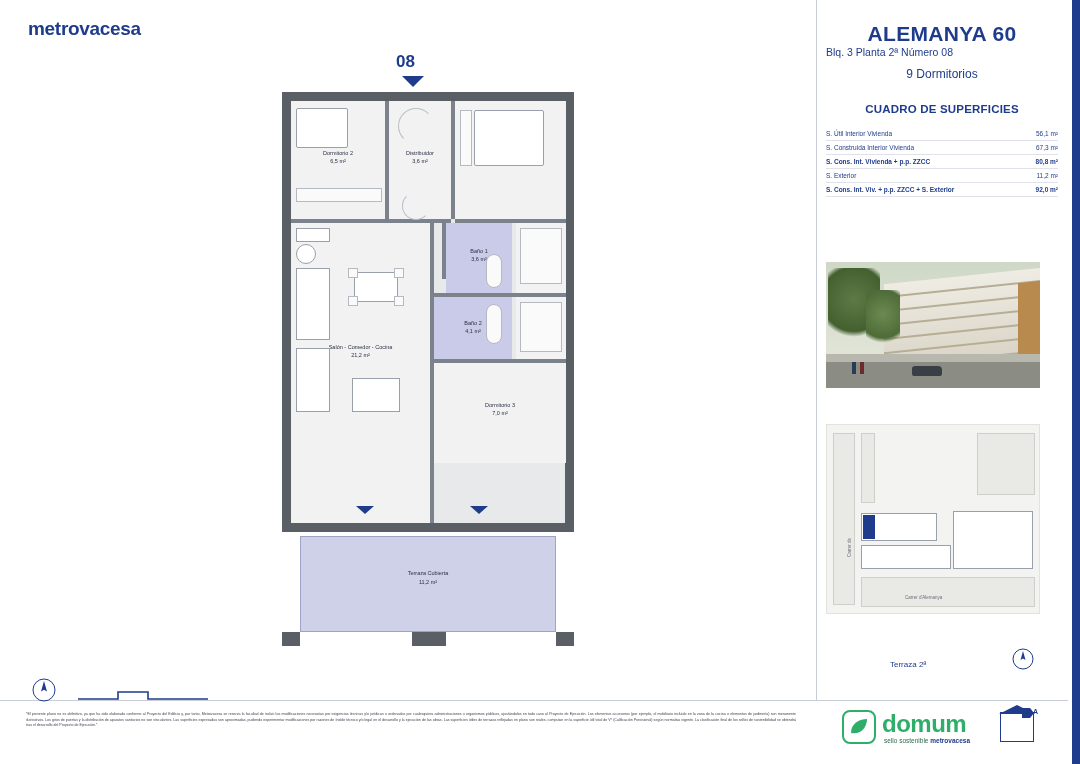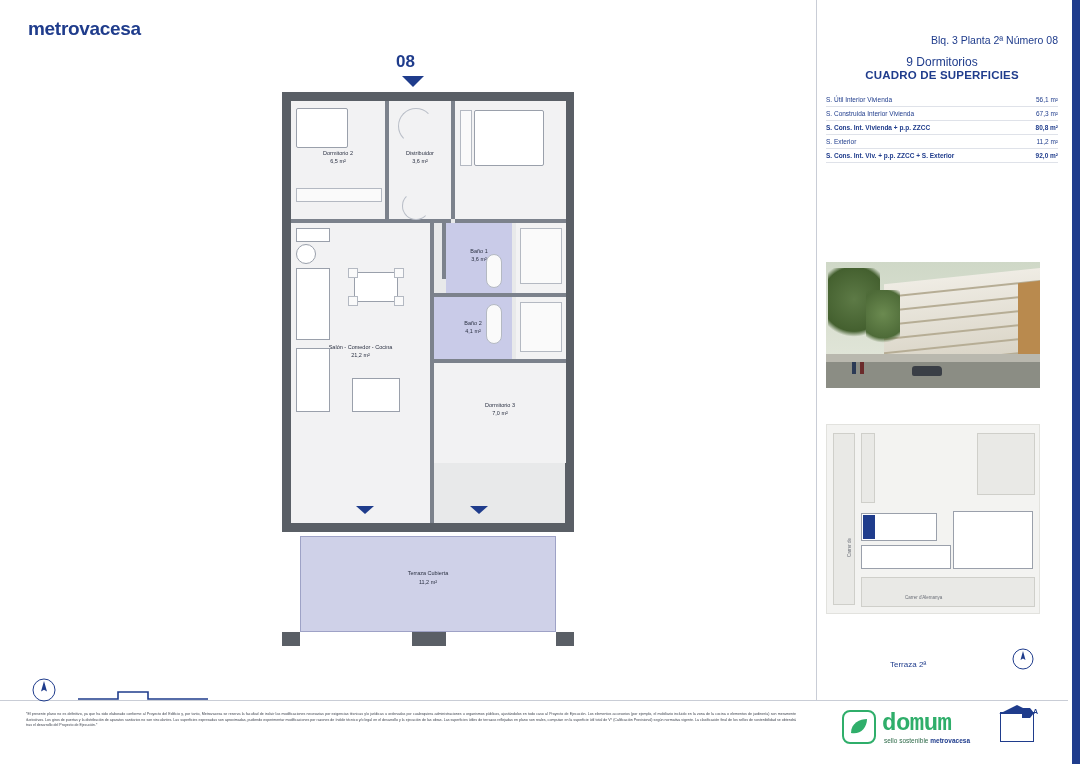--- a/index.html
+++ b/index.html
@@ -22,23 +22,23 @@
   }
 
   
   .v-div { position:absolute; left:816px; top:0; width:1px; height:700px; background:#c9cdd6; }
   
   .h-div { position:absolute; left:0; top:700px; width:1068px; height:1px; background:#c9cdd6; }
 
   
   .info { position:absolute; left:826px; top:22px; width:232px; }
   .info .title { font-size:21px; font-weight:bold; text-align:center; color:#1f3c8c; letter-spacing:0.3px; }
-  .info .sub1 { margin-top:12px; font-size:10.5px; text-align:right; color:#1f3c8c; }
+  .info .sub1 { font-size:10.5px; text-align:left; color:#1f3c8c; }
   .info .sub2 { margin-top:9px; font-size:12px; text-align:center; color:#1f3c8c; font-weight:normal;}
-  .info .sec-title { font-size:11.5px; font-weight:bold; text-align:center; color:#1f3c8c; letter-spacing:0.2px;}
+  .info .sec-title { margin-top:22px; font-size:11.5px; font-weight:bold; text-align:center; color:#1f3c8c; letter-spacing:0.2px;}
 
   table.surfaces { width:100%; border-collapse:collapse; margin-top:12px; }
   table.surfaces td { font-size:6.5px; color:#1f3c8c; padding:3px 0 3px 0; border-bottom:1px solid #dfe2e9; }
   table.surfaces td.val { text-align:right; }
   table.surfaces tr.bold td { font-weight:bold; }
 
   
   .render {
     position:absolute; left:826px; top:262px; width:214px; height:126px;
     background:#6f7f68; overflow:hidden;
@@ -112,21 +112,21 @@
     position:absolute; left:26px; top:712px; width:770px;
     font-size:3.6px; line-height:1.55; color:#3a3f4a; text-align:justify;
   }
 
   
   .domum { position:absolute; left:842px; top:706px; width:140px; height:46px; }
   .domum .leafbox {
     position:absolute; left:0; top:4px; width:34px; height:34px;
     border:2.5px solid #2fae6a; border-radius:8px;
   }
-  .domum .word { position:absolute; left:40px; top:4px; font-size:24px; font-weight:bold; color:#2fae6a; letter-spacing:-0.5px;font-family:Liberation Mono, monospace; }
+  .domum .word { position:absolute; left:40px; top:4px; font-size:24px; font-weight:bold; color:#2fae6a; letter-spacing:-0.5px; }
   .domum .tag { position:absolute; left:42px; top:31px; font-size:6.5px; color:#2f6b4a; }
   .domum .tag b { color:#1f3c8c; }
 
   .cert { position:absolute; left:1000px; top:706px; width:46px; height:44px; }
   .cert .house { position:absolute; left:0; top:6px; width:34px; height:30px; border:1.5px solid #1f3c8c; }
   .cert .roof { position:absolute; left:-1px; top:-1px; width:0; height:0; border-left:18px solid transparent; border-right:18px solid transparent; border-bottom:9px solid #1f3c8c; }
   .cert .a-arrow { position:absolute; left:22px; top:2px; }
   .cert .a-label { position:absolute; left:33px; top:2px; font-size:7px; font-weight:bold; color:#1f3c8c; }
   svg { display:block; }
 </style>
@@ -137,20 +137,21 @@
 
   <div class="edge-bar"></div>
   <div class="edge-bar-white"></div>
 
   <div class="brand">metrovacesa</div>
 
   <div class="v-div"></div>
   <div class="h-div"></div>
 
   <div class="info">
+    <div class="title">ALEMANYA 60</div>
     <div class="sub1">Blq. 3 Planta 2ª Número 08</div>
     <div class="sub2">9 Dormitorios</div>
     <div class="sec-title">CUADRO DE SUPERFICIES</div>
 
     <table class="surfaces">
       <tbody>
           <tr>
         <td>S. Útil Interior Vivienda</td>
         <td class="val">56,1 m²</td>
       </tr>

